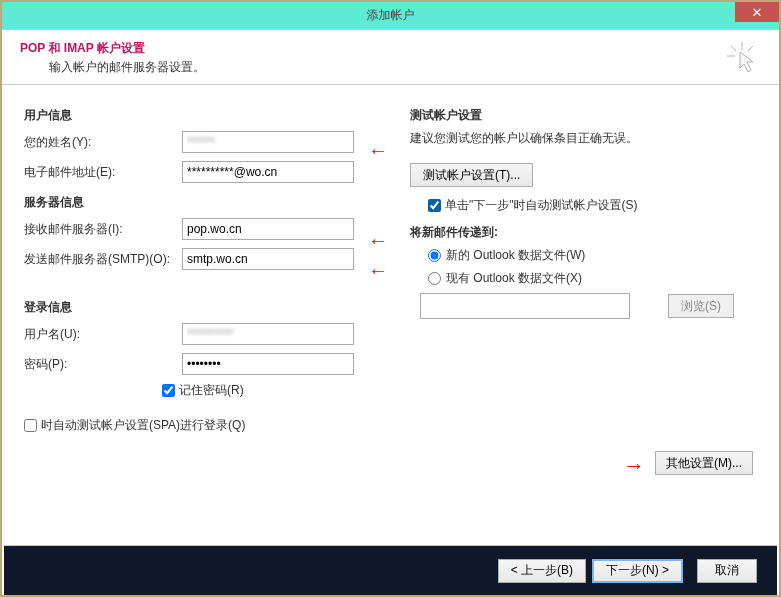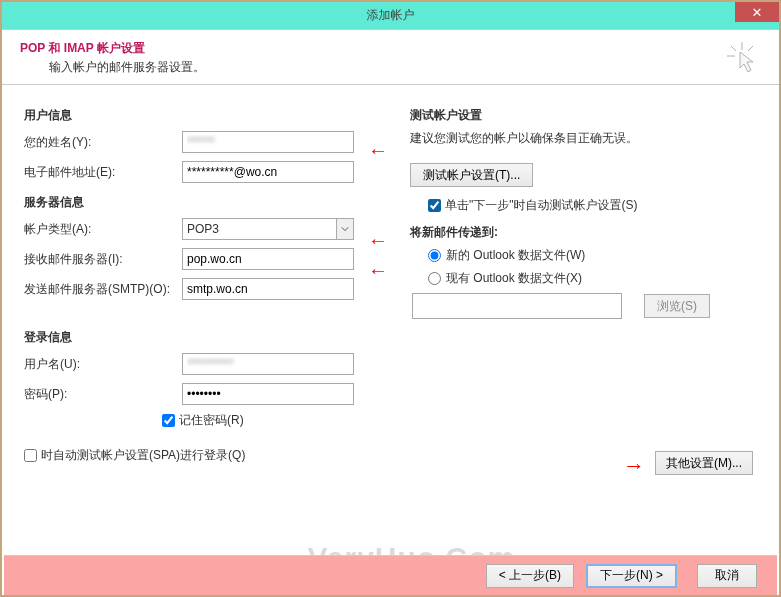--- a/index.html
+++ b/index.html
@@ -38,27 +38,27 @@
 .spa-row { display: flex; align-items: center; margin-top: 18px; }
 .spa-row input { margin-right: 4px; }
 
 .btn { height: 24px; border: 1px solid #adadad; background: linear-gradient(#f5f5f5,#e8e8e8); font-size: 12px; padding: 0 12px; cursor: default; display: inline-flex; align-items: center; }
 .btn.disabled { color: #888; background: #f0f0f0; }
 .test-row { margin: 16px 0 10px 0; }
 .auto-test { display: flex; align-items: center; margin-left: 18px; margin-bottom: 10px; }
 .auto-test input { margin-right: 4px; accent-color: #0a64a4; }
 .radio-row { display: flex; align-items: center; margin-left: 18px; margin-bottom: 6px; }
 .radio-row input { margin-right: 5px; }
-.existing-path { display: flex; align-items: center; margin-left: 2px; margin-top: 4px; gap: 22px; }
+.existing-path { display: flex; align-items: center; margin-left: 10px; margin-top: 4px; gap: 38px; }
 .path-input { width: 210px; height: 26px; border: 1px solid #a9a9a9; background: #fff; }
 
 .other-settings-wrap { position: absolute; right: 26px; top: 448px; display: flex; align-items: center; gap: 10px; }
 .red-arrow-big { color: #ff0000; font-size: 22px; font-weight: bold; }
 
-.footer { position: absolute; bottom: 0; left: 2px; right: 2px; height: 40px; border-top: 1px solid #ccc; background: #fca5a5; display: flex; align-items: center; justify-content: flex-end; padding-right: 20px; gap: 12px; }
+.footer { position: absolute; bottom: 0; left: 2px; right: 2px; height: 50px; border-top: 1px solid #ccc; background: #0f172a; display: flex; align-items: center; justify-content: flex-end; padding-right: 20px; gap: 6px; }
 .footer .btn { min-width: 86px; justify-content: center; }
 .footer .btn.primary { border: 2px solid #7eb4ea; }
 
 .watermark { position: absolute; left: 50%; bottom: 20px; transform: translateX(-40%); font-size: 30px; font-weight: bold; color: rgba(150,150,150,0.35); letter-spacing: 1px; pointer-events: none; font-family: Arial, sans-serif; }
 </style>
 </head>
 <body>
 
 <div class="outer-frame">
 
@@ -89,31 +89,20 @@
       <div class="row">
         <label>您的姓名(Y):</label>
         <input class="text-input blur" value="******" style="">
       </div>
       <div class="row">
         <label>电子邮件地址(E):</label>
         <input class="text-input" value="**********@wo.cn" style="">
       </div>
 
       <div class="section-title" style="margin-top:10px">服务器信息</div>
-      <div class="row">
-        <label>帐户类型(A):</label>
-        <div class="combo">
-          <div class="combo-text">POP3</div>
-          <div class="combo-btn">
-            <svg viewBox="0 0 10 10">
-                <path d="M1 3 L5 7 L9 3" stroke="#333" fill="none"></path>
-              </svg>
-          </div>
-        </div>
-      </div>
       <div class="row">
         <label>接收邮件服务器(I):</label>
         <input class="text-input" value="pop.wo.cn" style="">
       </div>
       <div class="row">
         <label>发送邮件服务器(SMTP)(O):</label>
         <input class="text-input" value="smtp.wo.cn" style="">
       </div>
 
       <div class="section-title" style="margin-top:28px">登录信息</div>

